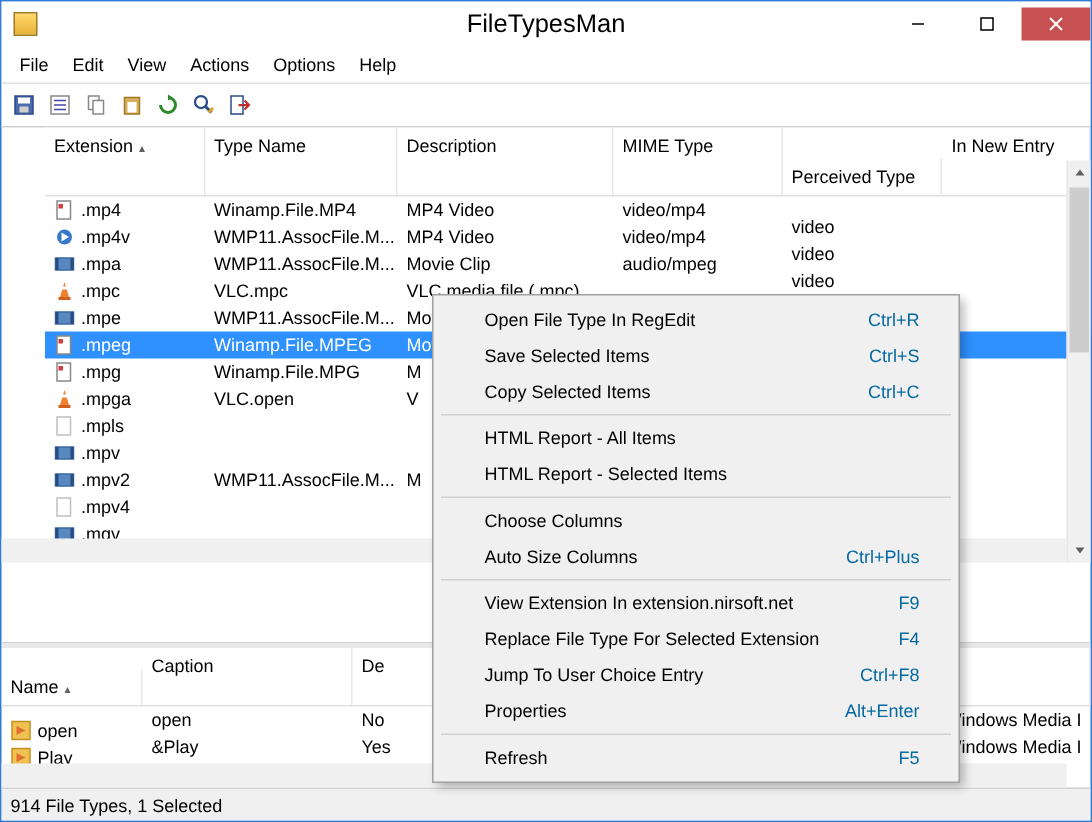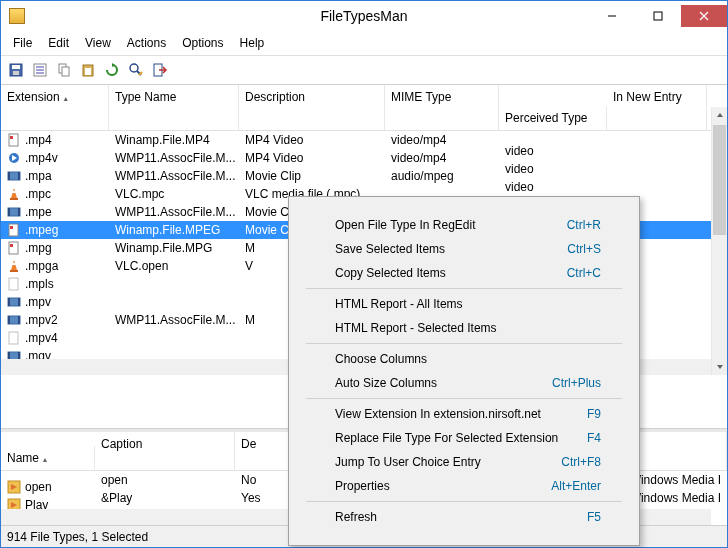--- a/index.html
+++ b/index.html
@@ -1,41 +1,41 @@
 <!DOCTYPE html>
 <html><head>
 <meta charset="utf-8">
 <style>
 * { margin: 0; padding: 0; box-sizing: border-box; font-family: "Segoe UI", Tahoma, sans-serif; font-size: 12px; }
 body { background: #fff; width: 728px; height: 548px; overflow: hidden; border: 1px solid #2e7cd6; display: flex; flex-direction: column; }
 .titlebar { background: #fff; height: 30px; display: flex; align-items: center; position: relative; }
 .titlebar-icon { width: 16px; height: 16px; margin-left: 8px; background: linear-gradient(#ffd96a,#e8b23a); border: 1px solid #a07820; }
-.titlebar-text { position: absolute; left: 50%; transform: translateX(-50%); font-size: 14px; color: #000; }
+.titlebar-text { position: absolute; left: 50%; transform: translateX(-50%); font-size: 17px; color: #000; }
 .win-buttons { margin-left: auto; display: flex; height: 22px; }
 .win-btn { width: 46px; display: flex; align-items: center; justify-content: center; cursor: default; }
 .win-btn svg { width: 10px; height: 10px; }
 .win-close { background: #c75050; }
 .win-close svg { stroke: #fff; }
 .menubar { display: flex; padding: 2px 4px; background: #fff; }
 .menu-item { padding: 3px 8px; cursor: default; }
 .toolbar { display: flex; padding: 3px 4px; gap: 2px; background: #fff; border-top: 1px solid #e0e0e0; border-bottom: 1px solid #d0d0d0; }
 .tool-btn { width: 22px; height: 22px; display: flex; align-items: center; justify-content: center; border: 1px solid transparent; cursor: default; }
 .tool-btn svg { width: 16px; height: 16px; }
-.main-list { flex: 1; overflow: hidden; display: flex; flex-direction: column; border-bottom: 1px solid #d0d0d0; }
+.main-list { flex: 1; overflow: hidden; display: flex; flex-direction: column; border-bottom: 1px solid #d0d0d0; padding-left: 29px; }
 .list-header { display: flex; background: #fff; border-bottom: 1px solid #e0e0e0; }
 .col-h { padding: 5px 6px; border-right: 1px solid #e8e8e8; cursor: default; text-align: left; white-space: nowrap; overflow: hidden; }
 .sort-ind { font-size: 8px; color: #606060; margin-left: 4px; }
 .list-body { flex: 1; overflow-y: auto; }
 .row { display: flex; align-items: center; height: 18px; cursor: default; }
 .row.selected { background: #2e91ff; color: #fff; }
 .cell { padding: 0 6px; white-space: nowrap; overflow: hidden; display: flex; align-items: center; gap: 4px; }
 .file-icon { width: 14px; height: 14px; flex-shrink: 0; }
 .bottom-panel { height: 96px; border-top: 3px solid #e8e8e8; display: flex; flex-direction: column; }
 .statusbar { height: 22px; border-top: 1px solid #d0d0d0; display: flex; align-items: center; padding: 0 6px; background: #f0f0f0; }
-.context-menu { position: absolute; left: 288px; top: 196px; width: 352px; background: #f0f0f0; border: 1px solid #a0a0a0; box-shadow: 3px 3px 6px rgba(0,0,0,0.25); z-index: 100; padding: 16px; }
+.context-menu { position: absolute; left: 288px; top: 196px; width: 352px; background: #f0f0f0; border: 1px solid #a0a0a0; box-shadow: 3px 3px 6px rgba(0,0,0,0.25); z-index: 100; padding: 4px; }
 .ctx-item { display: flex; padding: 5px 22px 5px 30px; cursor: default; }
 .ctx-label { flex: 1; }
 .ctx-shortcut { color: #0369a1; }
 .ctx-sep { height: 1px; background: #d0d0d0; margin: 3px 1px; }
 .c-ext { width: 108px; }
 .c-type { width: 130px; }
 .c-desc { width: 146px; }
 .c-mime { width: 114px; }
 .c-perc { width: 108px; margin-top: 21px; }
 .c-new { width: 100px; }

